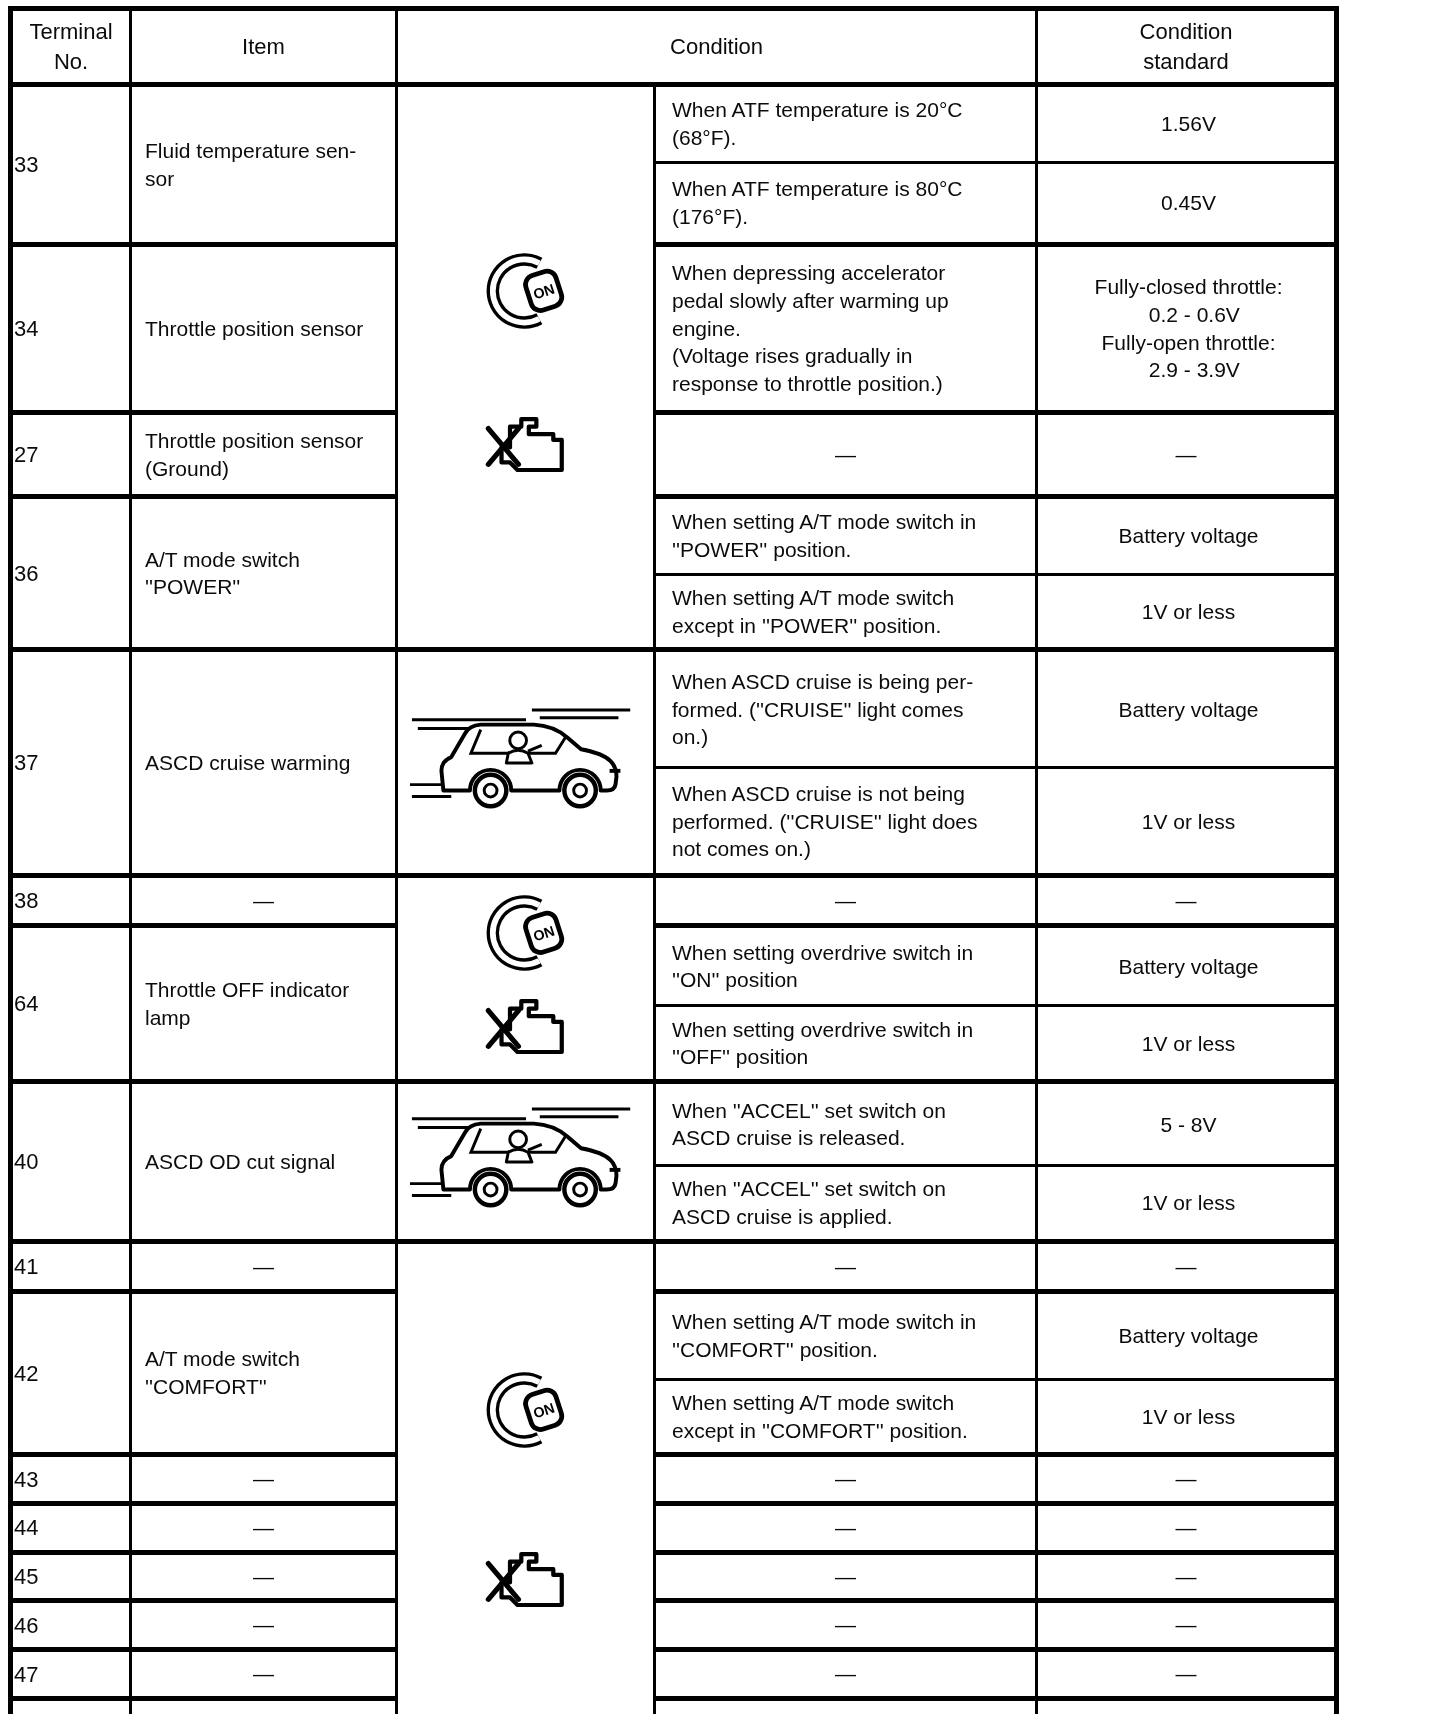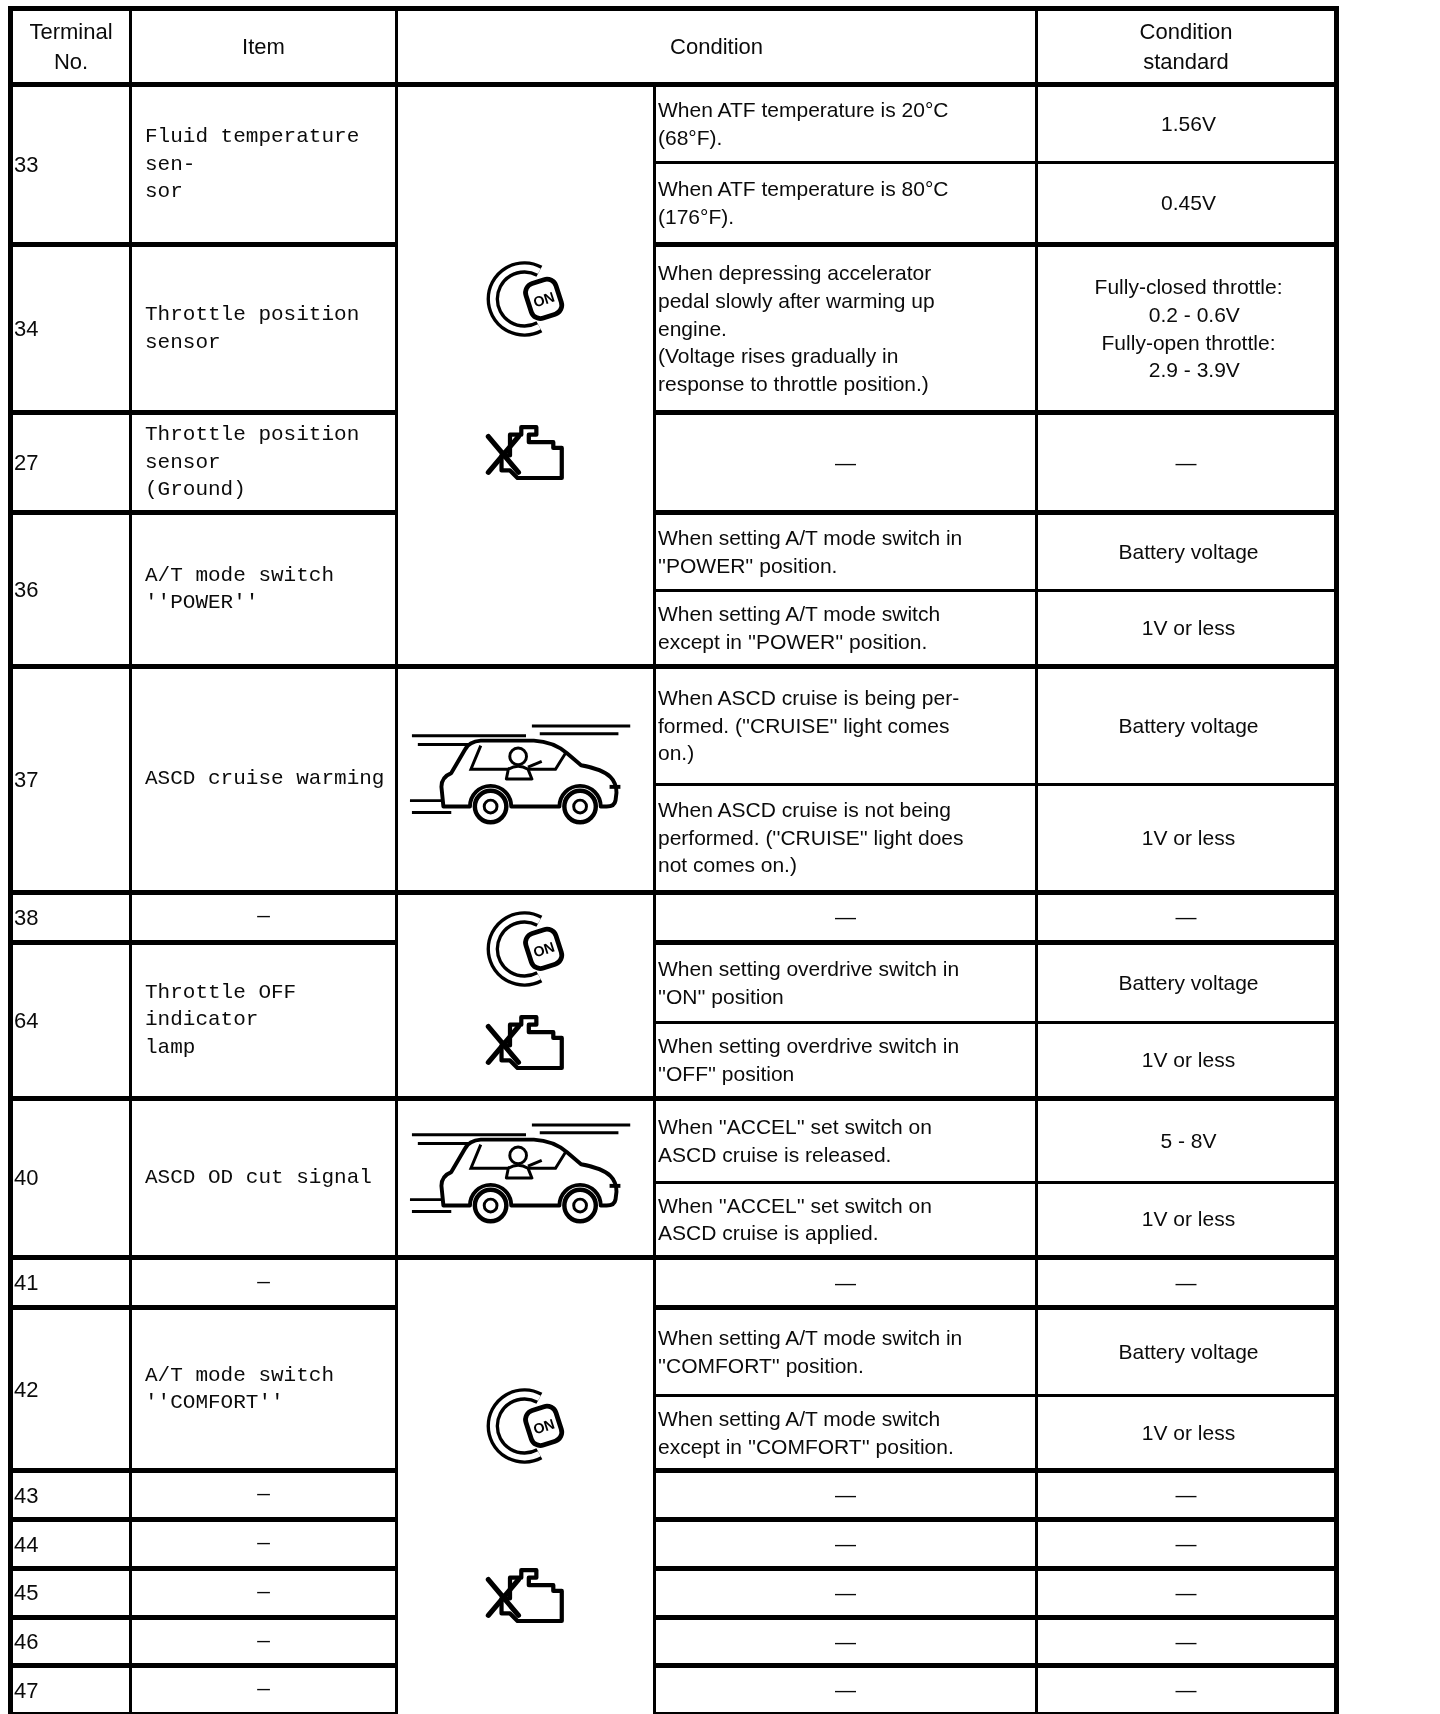--- a/index.html
+++ b/index.html
@@ -30,22 +30,22 @@
     font-size: 22px;
     text-align: center;
     white-space: pre-line;
     height: 76px;
     border-bottom-width: 5px;
     padding: 4px;
   }
   tr.g > td { border-top-width: 5px; }
 
   td.no   { text-align: left; font-size: 22px; }
-  td.item { padding: 6px 8px 6px 13px; white-space: pre-line; font-family: Liberation Mono, monospace; }
-  td.cond { padding: 8px 10px 8px 2px; white-space: pre-line; }
+  td.item { padding: 6px 8px 6px 13px; white-space: pre-line; }
+  td.cond { padding: 8px 10px 8px 16px; white-space: pre-line; }
   td.judge{ padding: 8px 8px 8px 13px; white-space: pre-line; text-align: center; }
   td.c    { text-align: center; padding-left: 0; padding-right: 0; }
   td.iconcell { text-align: center; padding: 0; }
 
   .istack { display: flex; flex-direction: column; align-items: center; justify-content: center; height: 100%; }
   .istack.gapA { gap: 72px; }
   .istack.gapC { gap: 12px; }
   .istack.gapE { gap: 88px; }
 
   svg.ic { display: block; margin: 0 auto; }

